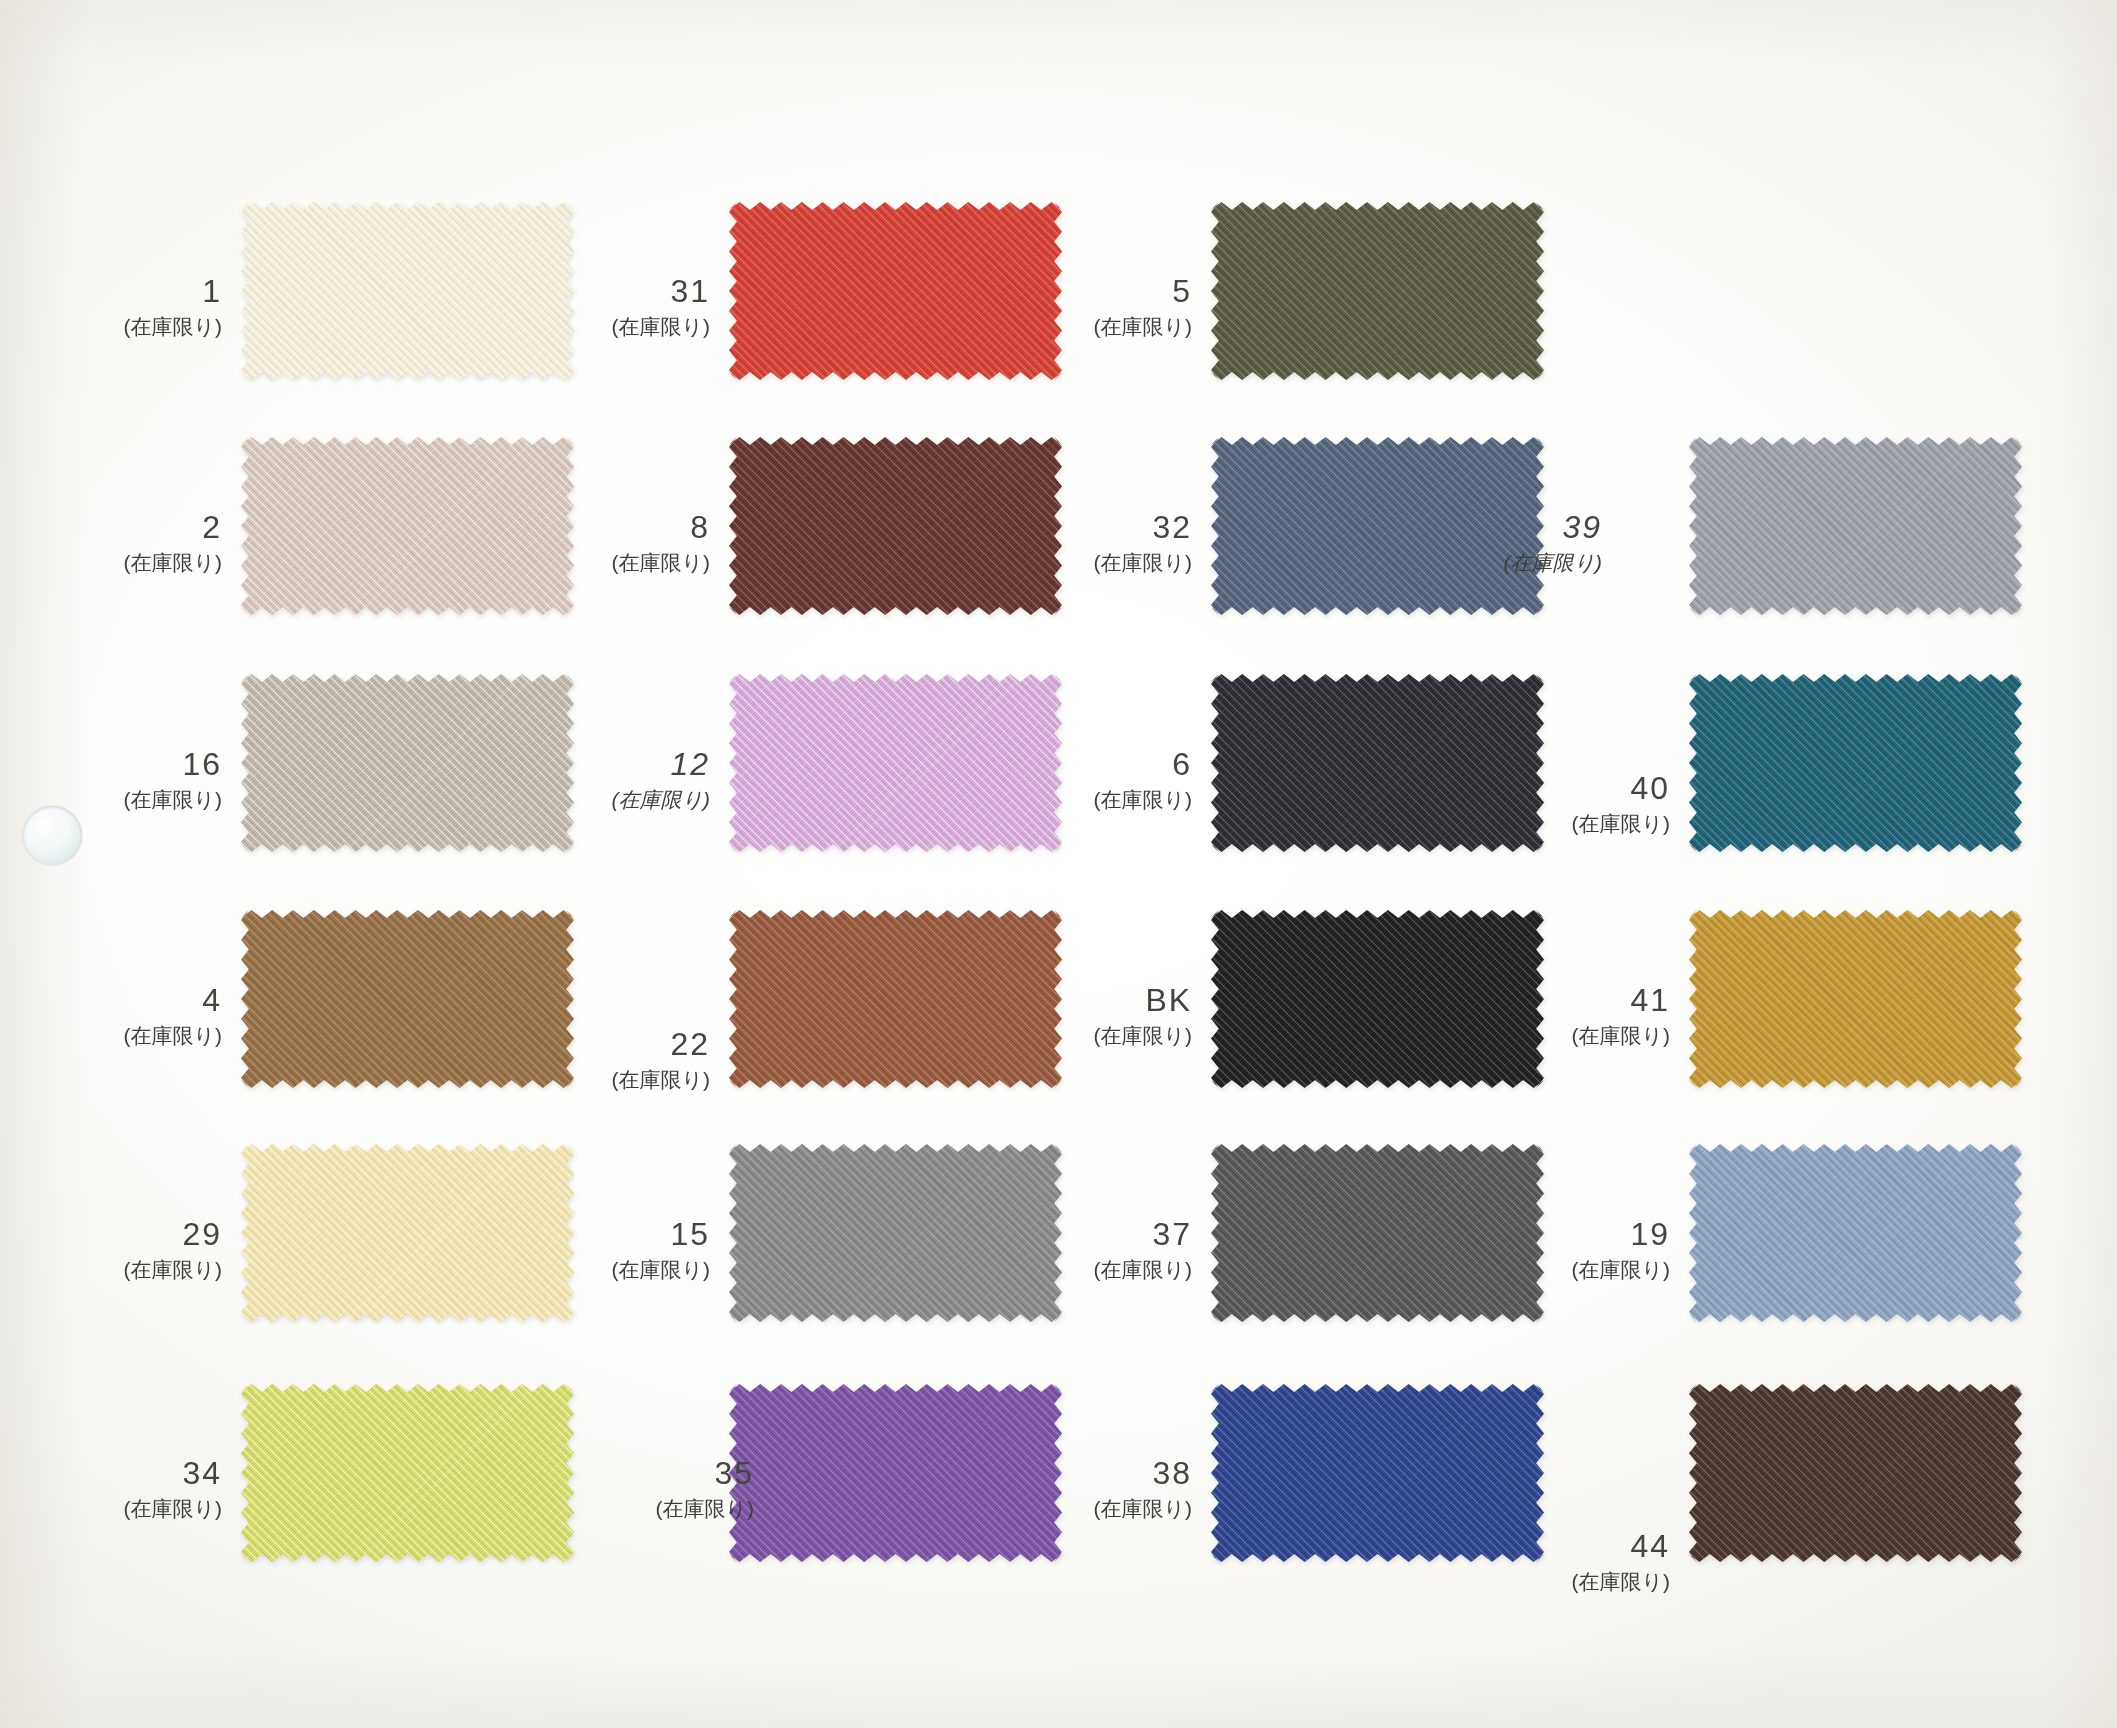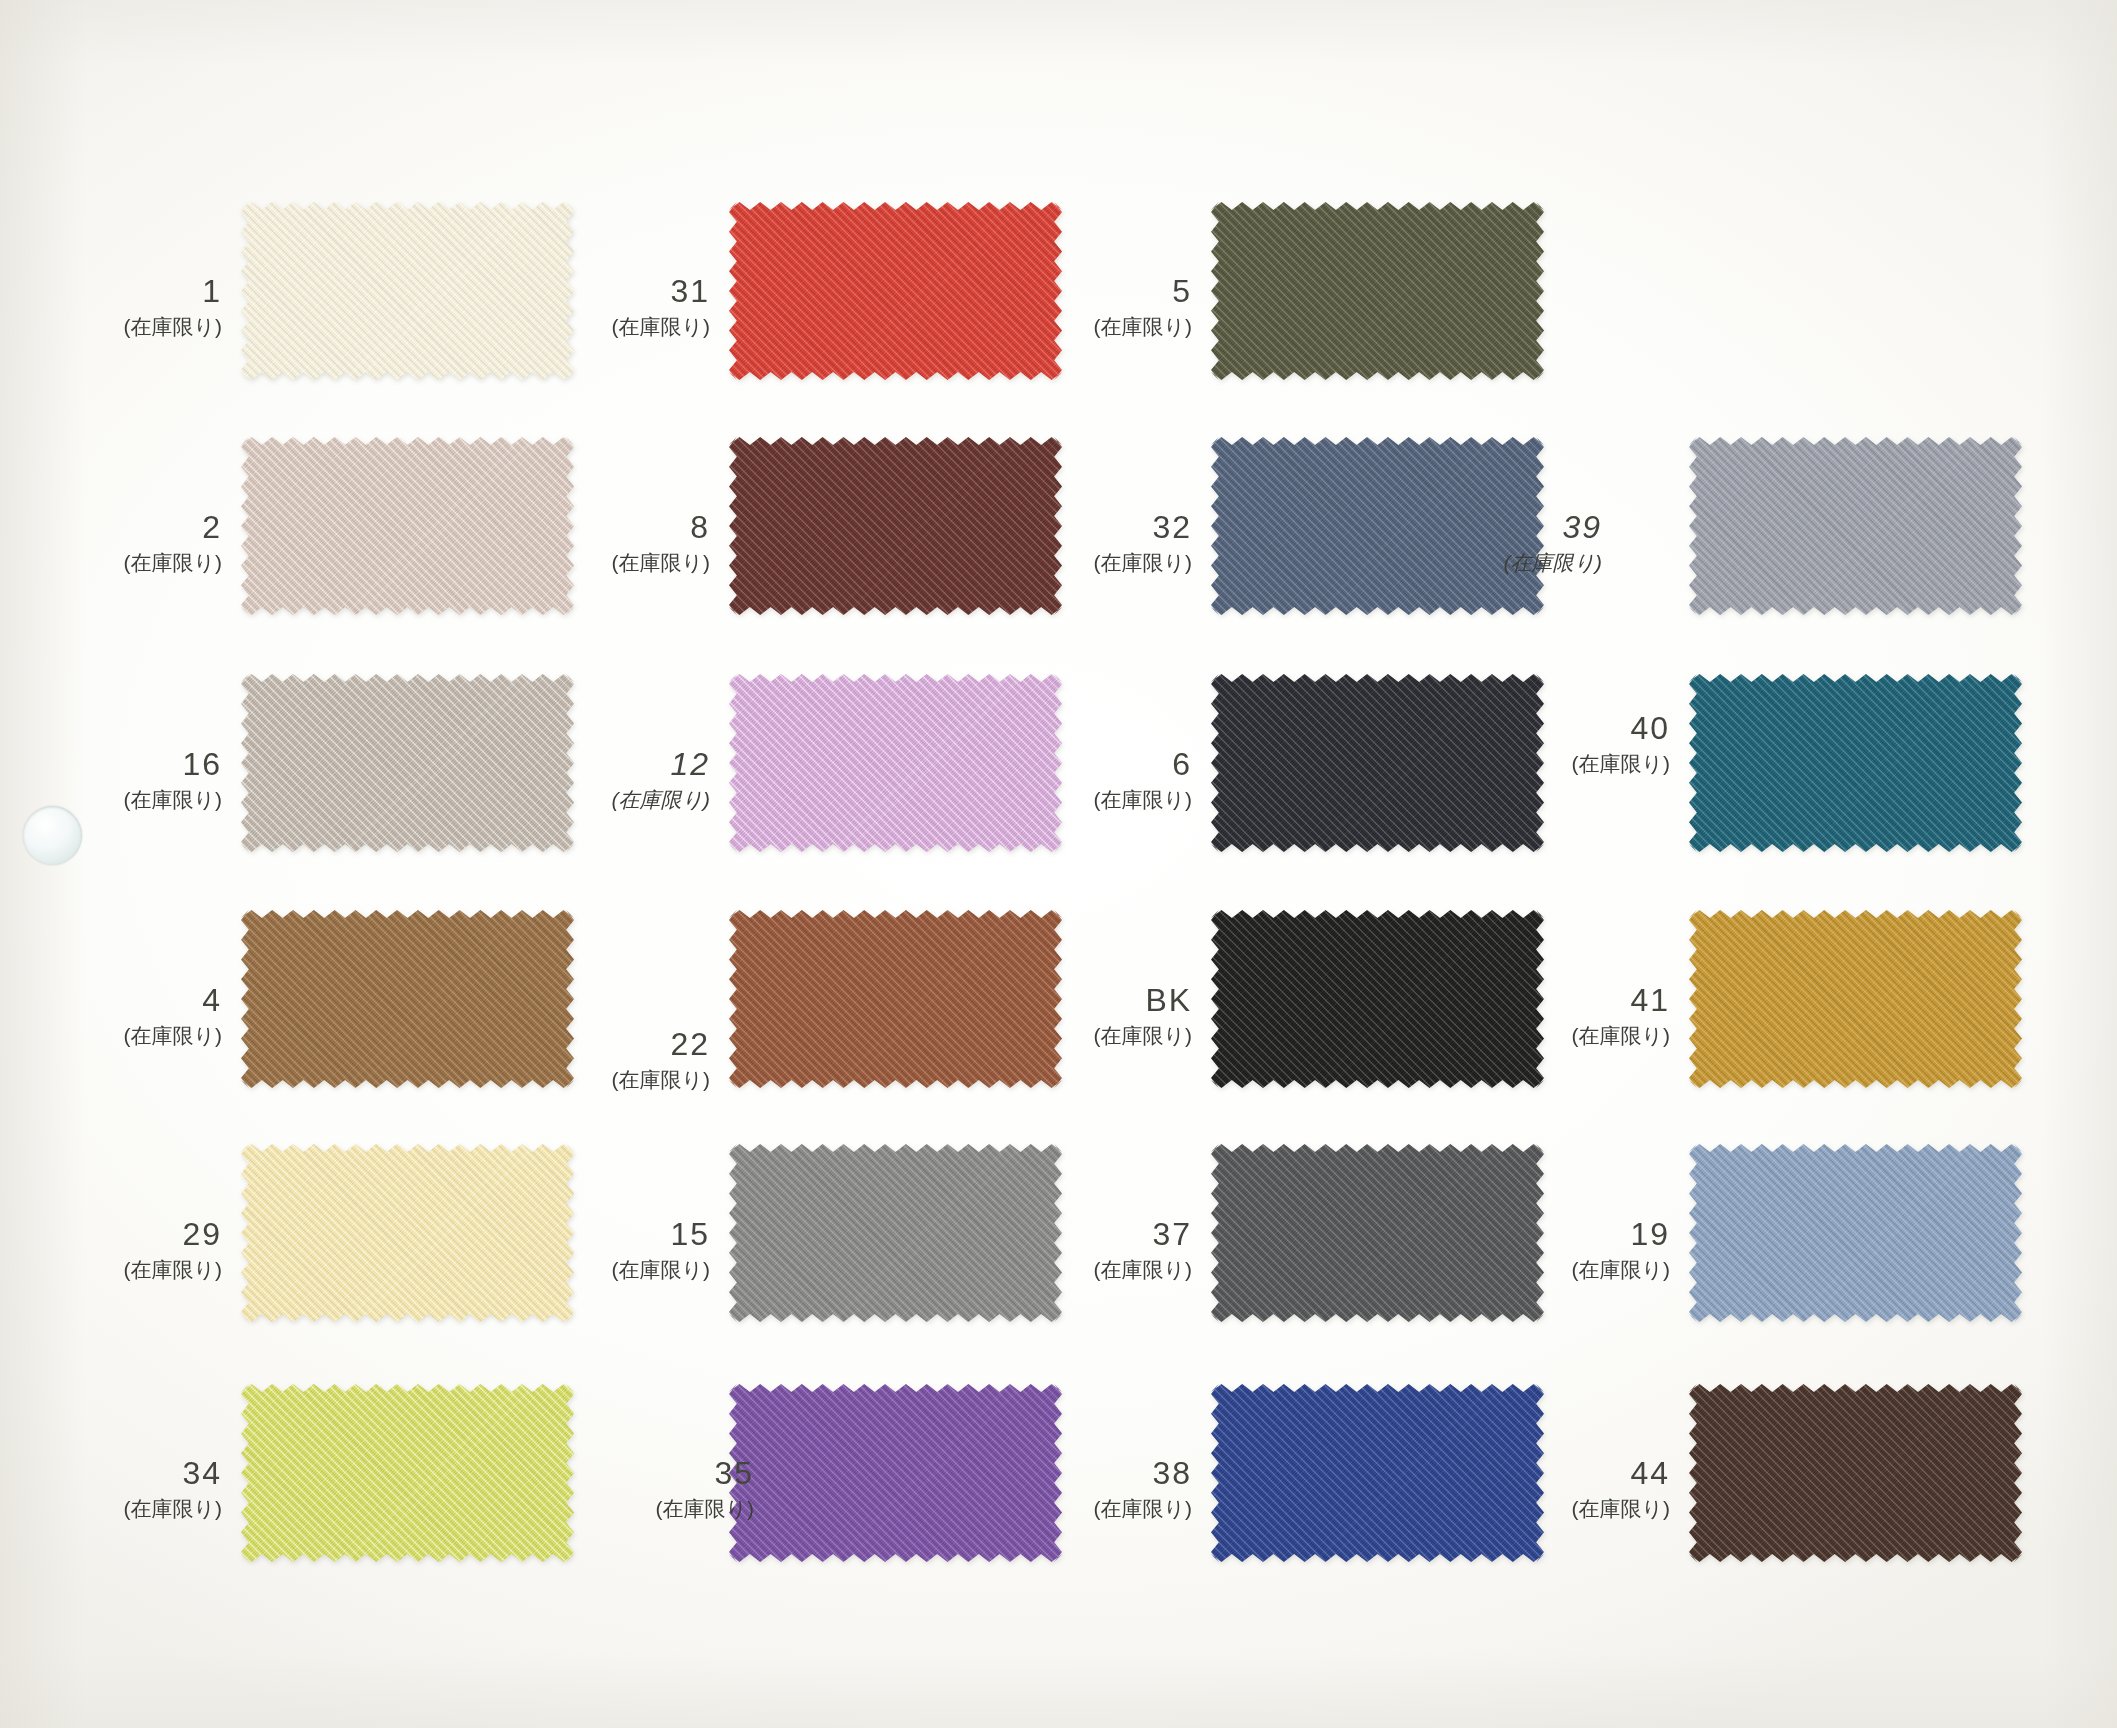--- a/index.html
+++ b/index.html
@@ -206,21 +206,21 @@
       </div>
       <div class="label" style="left: 927px; top: 748px; width: 265px;">
         <span class="code">6</span>
         <span class="note">(在庫限り)</span>
       </div>
       <div class="swatch-wrap" style="left: 1689px; top: 674px; width: 333px; height: 178px;">
         <div class="swatch" style="background: rgb(31, 100, 120); clip-path: polygon(0% 4.447%, 3.125% 0%, 6.25% 4.447%, 9.375% 0%, 12.5% 4.447%, 15.625% 0%, 18.75% 4.447%, 21.875% 0%, 25% 4.447%, 28.125% 0%, 31.25% 4.447%, 34.375% 0%, 37.5% 4.447%, 40.625% 0%, 43.75% 4.447%, 46.875% 0%, 50% 4.447%, 53.125% 0%, 56.25% 4.447%, 59.375% 0%, 62.5% 4.447%, 65.625% 0%, 68.75% 4.447%, 71.875% 0%, 75% 4.447%, 78.125% 0%, 81.25% 4.447%, 84.375% 0%, 87.5% 4.447%, 90.625% 0%, 93.75% 4.447%, 96.875% 0%, 100% 4.447%, 97.625% 0%, 100% 5.556%, 97.625% 11.111%, 100% 16.667%, 97.625% 22.222%, 100% 27.778%, 97.625% 33.333%, 100% 38.889%, 97.625% 44.444%, 100% 50%, 97.625% 55.556%, 100% 61.111%, 97.625% 66.667%, 100% 72.222%, 97.625% 77.778%, 100% 83.333%, 97.625% 88.889%, 100% 94.444%, 97.625% 100%, 100% 95.553%, 96.875% 100%, 93.75% 95.553%, 90.625% 100%, 87.5% 95.553%, 84.375% 100%, 81.25% 95.553%, 78.125% 100%, 75% 95.553%, 71.875% 100%, 68.75% 95.553%, 65.625% 100%, 62.5% 95.553%, 59.375% 100%, 56.25% 95.553%, 53.125% 100%, 50% 95.553%, 46.875% 100%, 43.75% 95.553%, 40.625% 100%, 37.5% 95.553%, 34.375% 100%, 31.25% 95.553%, 28.125% 100%, 25% 95.553%, 21.875% 100%, 18.75% 95.553%, 15.625% 100%, 12.5% 95.553%, 9.375% 100%, 6.25% 95.553%, 3.125% 100%, 0% 95.553%, 2.375% 100%, 0% 94.444%, 2.375% 88.889%, 0% 83.333%, 2.375% 77.778%, 0% 72.222%, 2.375% 66.667%, 0% 61.111%, 2.375% 55.556%, 0% 50%, 2.375% 44.444%, 0% 38.889%, 2.375% 33.333%, 0% 27.778%, 2.375% 22.222%, 0% 16.667%, 2.375% 11.111%, 0% 5.556%, 2.375% 0%);">
           <div class="weave"></div>
         </div>
       </div>
-      <div class="label" style="left: 1405px; top: 712px; width: 265px;">
+      <div class="label" style="left: 1405px; top: 772px; width: 265px;">
         <span class="code">40</span>
         <span class="note">(在庫限り)</span>
       </div>
       <div class="swatch-wrap" style="left: 241px; top: 910px; width: 333px; height: 178px;">
         <div class="swatch" style="background: rgb(155, 114, 71); clip-path: polygon(0% 4.447%, 3.125% 0%, 6.25% 4.447%, 9.375% 0%, 12.5% 4.447%, 15.625% 0%, 18.75% 4.447%, 21.875% 0%, 25% 4.447%, 28.125% 0%, 31.25% 4.447%, 34.375% 0%, 37.5% 4.447%, 40.625% 0%, 43.75% 4.447%, 46.875% 0%, 50% 4.447%, 53.125% 0%, 56.25% 4.447%, 59.375% 0%, 62.5% 4.447%, 65.625% 0%, 68.75% 4.447%, 71.875% 0%, 75% 4.447%, 78.125% 0%, 81.25% 4.447%, 84.375% 0%, 87.5% 4.447%, 90.625% 0%, 93.75% 4.447%, 96.875% 0%, 100% 4.447%, 97.625% 0%, 100% 5.556%, 97.625% 11.111%, 100% 16.667%, 97.625% 22.222%, 100% 27.778%, 97.625% 33.333%, 100% 38.889%, 97.625% 44.444%, 100% 50%, 97.625% 55.556%, 100% 61.111%, 97.625% 66.667%, 100% 72.222%, 97.625% 77.778%, 100% 83.333%, 97.625% 88.889%, 100% 94.444%, 97.625% 100%, 100% 95.553%, 96.875% 100%, 93.75% 95.553%, 90.625% 100%, 87.5% 95.553%, 84.375% 100%, 81.25% 95.553%, 78.125% 100%, 75% 95.553%, 71.875% 100%, 68.75% 95.553%, 65.625% 100%, 62.5% 95.553%, 59.375% 100%, 56.25% 95.553%, 53.125% 100%, 50% 95.553%, 46.875% 100%, 43.75% 95.553%, 40.625% 100%, 37.5% 95.553%, 34.375% 100%, 31.25% 95.553%, 28.125% 100%, 25% 95.553%, 21.875% 100%, 18.75% 95.553%, 15.625% 100%, 12.5% 95.553%, 9.375% 100%, 6.25% 95.553%, 3.125% 100%, 0% 95.553%, 2.375% 100%, 0% 94.444%, 2.375% 88.889%, 0% 83.333%, 2.375% 77.778%, 0% 72.222%, 2.375% 66.667%, 0% 61.111%, 2.375% 55.556%, 0% 50%, 2.375% 44.444%, 0% 38.889%, 2.375% 33.333%, 0% 27.778%, 2.375% 22.222%, 0% 16.667%, 2.375% 11.111%, 0% 5.556%, 2.375% 0%);">
           <div class="weave"></div>
         </div>
       </div>
       <div class="label" style="left: -43px; top: 984px; width: 265px;">
         <span class="code">4</span>
@@ -314,21 +314,21 @@
       </div>
       <div class="label" style="left: 927px; top: 1457px; width: 265px;">
         <span class="code">38</span>
         <span class="note">(在庫限り)</span>
       </div>
       <div class="swatch-wrap" style="left: 1689px; top: 1384px; width: 333px; height: 178px;">
         <div class="swatch" style="background: rgb(74, 53, 43); clip-path: polygon(0% 4.447%, 3.125% 0%, 6.25% 4.447%, 9.375% 0%, 12.5% 4.447%, 15.625% 0%, 18.75% 4.447%, 21.875% 0%, 25% 4.447%, 28.125% 0%, 31.25% 4.447%, 34.375% 0%, 37.5% 4.447%, 40.625% 0%, 43.75% 4.447%, 46.875% 0%, 50% 4.447%, 53.125% 0%, 56.25% 4.447%, 59.375% 0%, 62.5% 4.447%, 65.625% 0%, 68.75% 4.447%, 71.875% 0%, 75% 4.447%, 78.125% 0%, 81.25% 4.447%, 84.375% 0%, 87.5% 4.447%, 90.625% 0%, 93.75% 4.447%, 96.875% 0%, 100% 4.447%, 97.625% 0%, 100% 5.556%, 97.625% 11.111%, 100% 16.667%, 97.625% 22.222%, 100% 27.778%, 97.625% 33.333%, 100% 38.889%, 97.625% 44.444%, 100% 50%, 97.625% 55.556%, 100% 61.111%, 97.625% 66.667%, 100% 72.222%, 97.625% 77.778%, 100% 83.333%, 97.625% 88.889%, 100% 94.444%, 97.625% 100%, 100% 95.553%, 96.875% 100%, 93.75% 95.553%, 90.625% 100%, 87.5% 95.553%, 84.375% 100%, 81.25% 95.553%, 78.125% 100%, 75% 95.553%, 71.875% 100%, 68.75% 95.553%, 65.625% 100%, 62.5% 95.553%, 59.375% 100%, 56.25% 95.553%, 53.125% 100%, 50% 95.553%, 46.875% 100%, 43.75% 95.553%, 40.625% 100%, 37.5% 95.553%, 34.375% 100%, 31.25% 95.553%, 28.125% 100%, 25% 95.553%, 21.875% 100%, 18.75% 95.553%, 15.625% 100%, 12.5% 95.553%, 9.375% 100%, 6.25% 95.553%, 3.125% 100%, 0% 95.553%, 2.375% 100%, 0% 94.444%, 2.375% 88.889%, 0% 83.333%, 2.375% 77.778%, 0% 72.222%, 2.375% 66.667%, 0% 61.111%, 2.375% 55.556%, 0% 50%, 2.375% 44.444%, 0% 38.889%, 2.375% 33.333%, 0% 27.778%, 2.375% 22.222%, 0% 16.667%, 2.375% 11.111%, 0% 5.556%, 2.375% 0%);">
           <div class="weave"></div>
         </div>
       </div>
-      <div class="label" style="left: 1405px; top: 1457px; width: 265px;">
+      <div class="label" style="left: 1405px; top: 1530px; width: 265px;">
         <span class="code">44</span>
         <span class="note">(在庫限り)</span>
       </div>
     </div>
 
 </div>
 
 <svg width="0" height="0" style="position:absolute" aria-hidden="true">
   <defs>
     <clipPath id="pinkedClip" clipPathUnits="objectBoundingBox">

